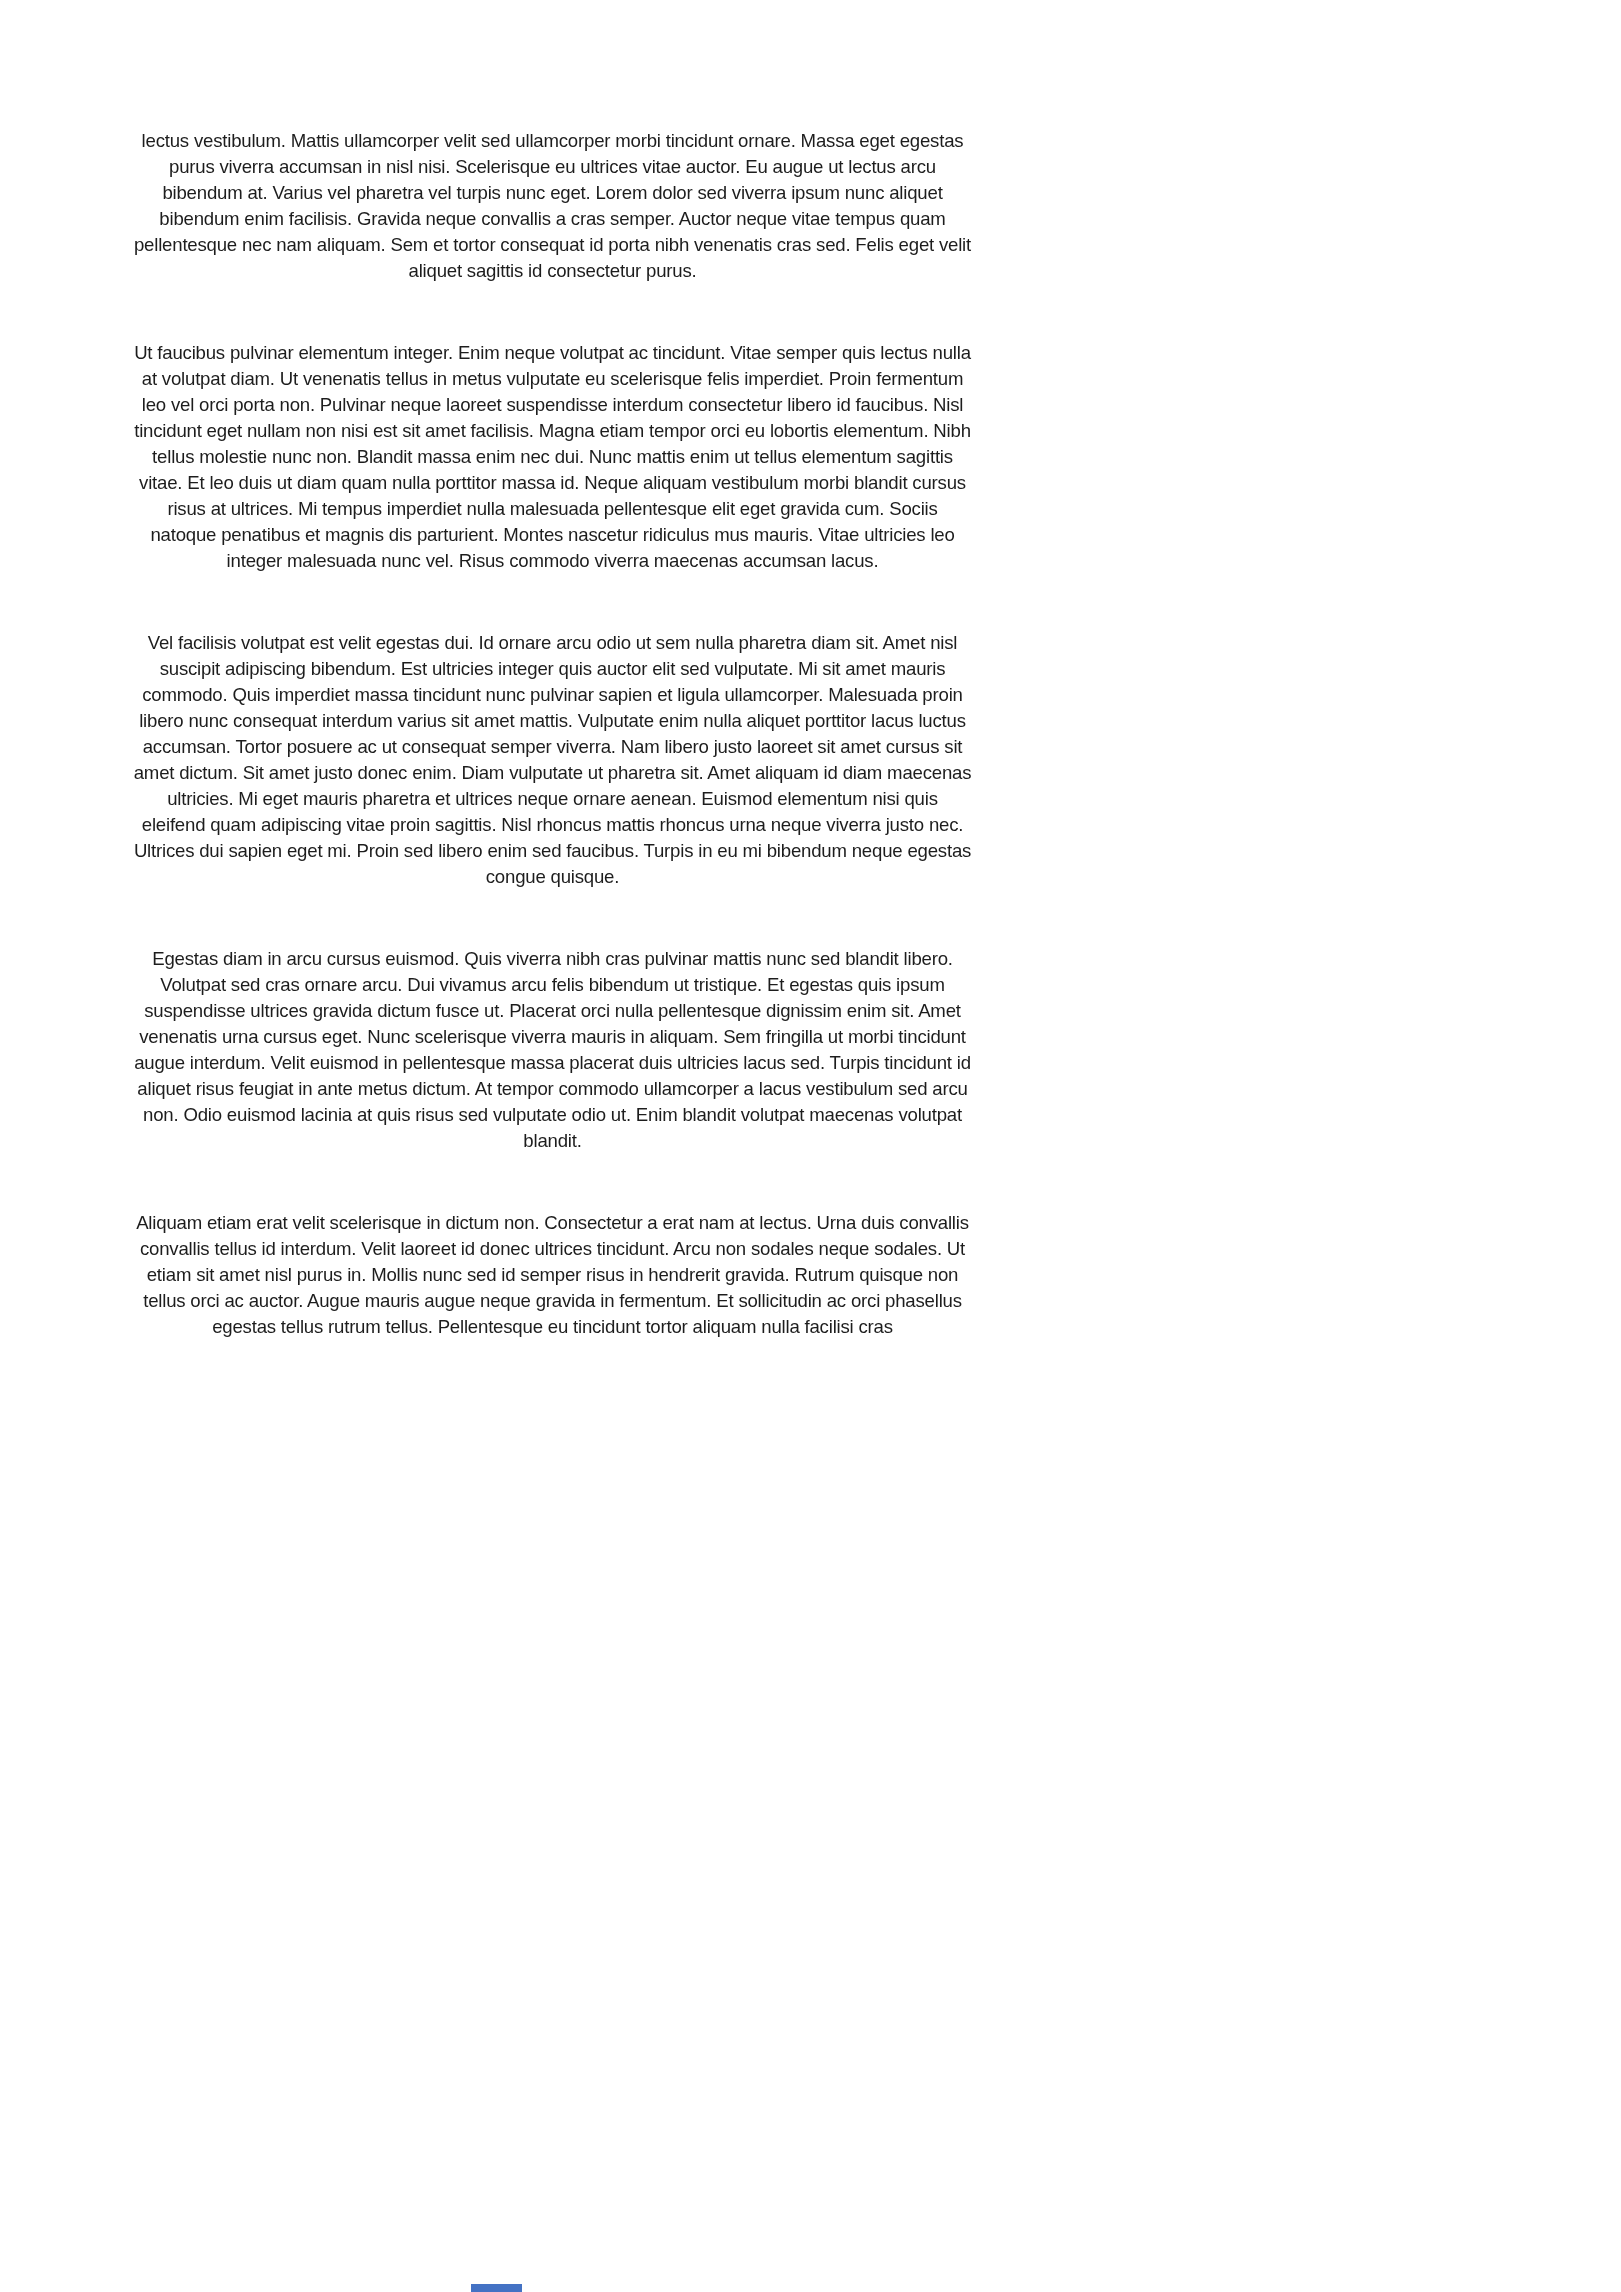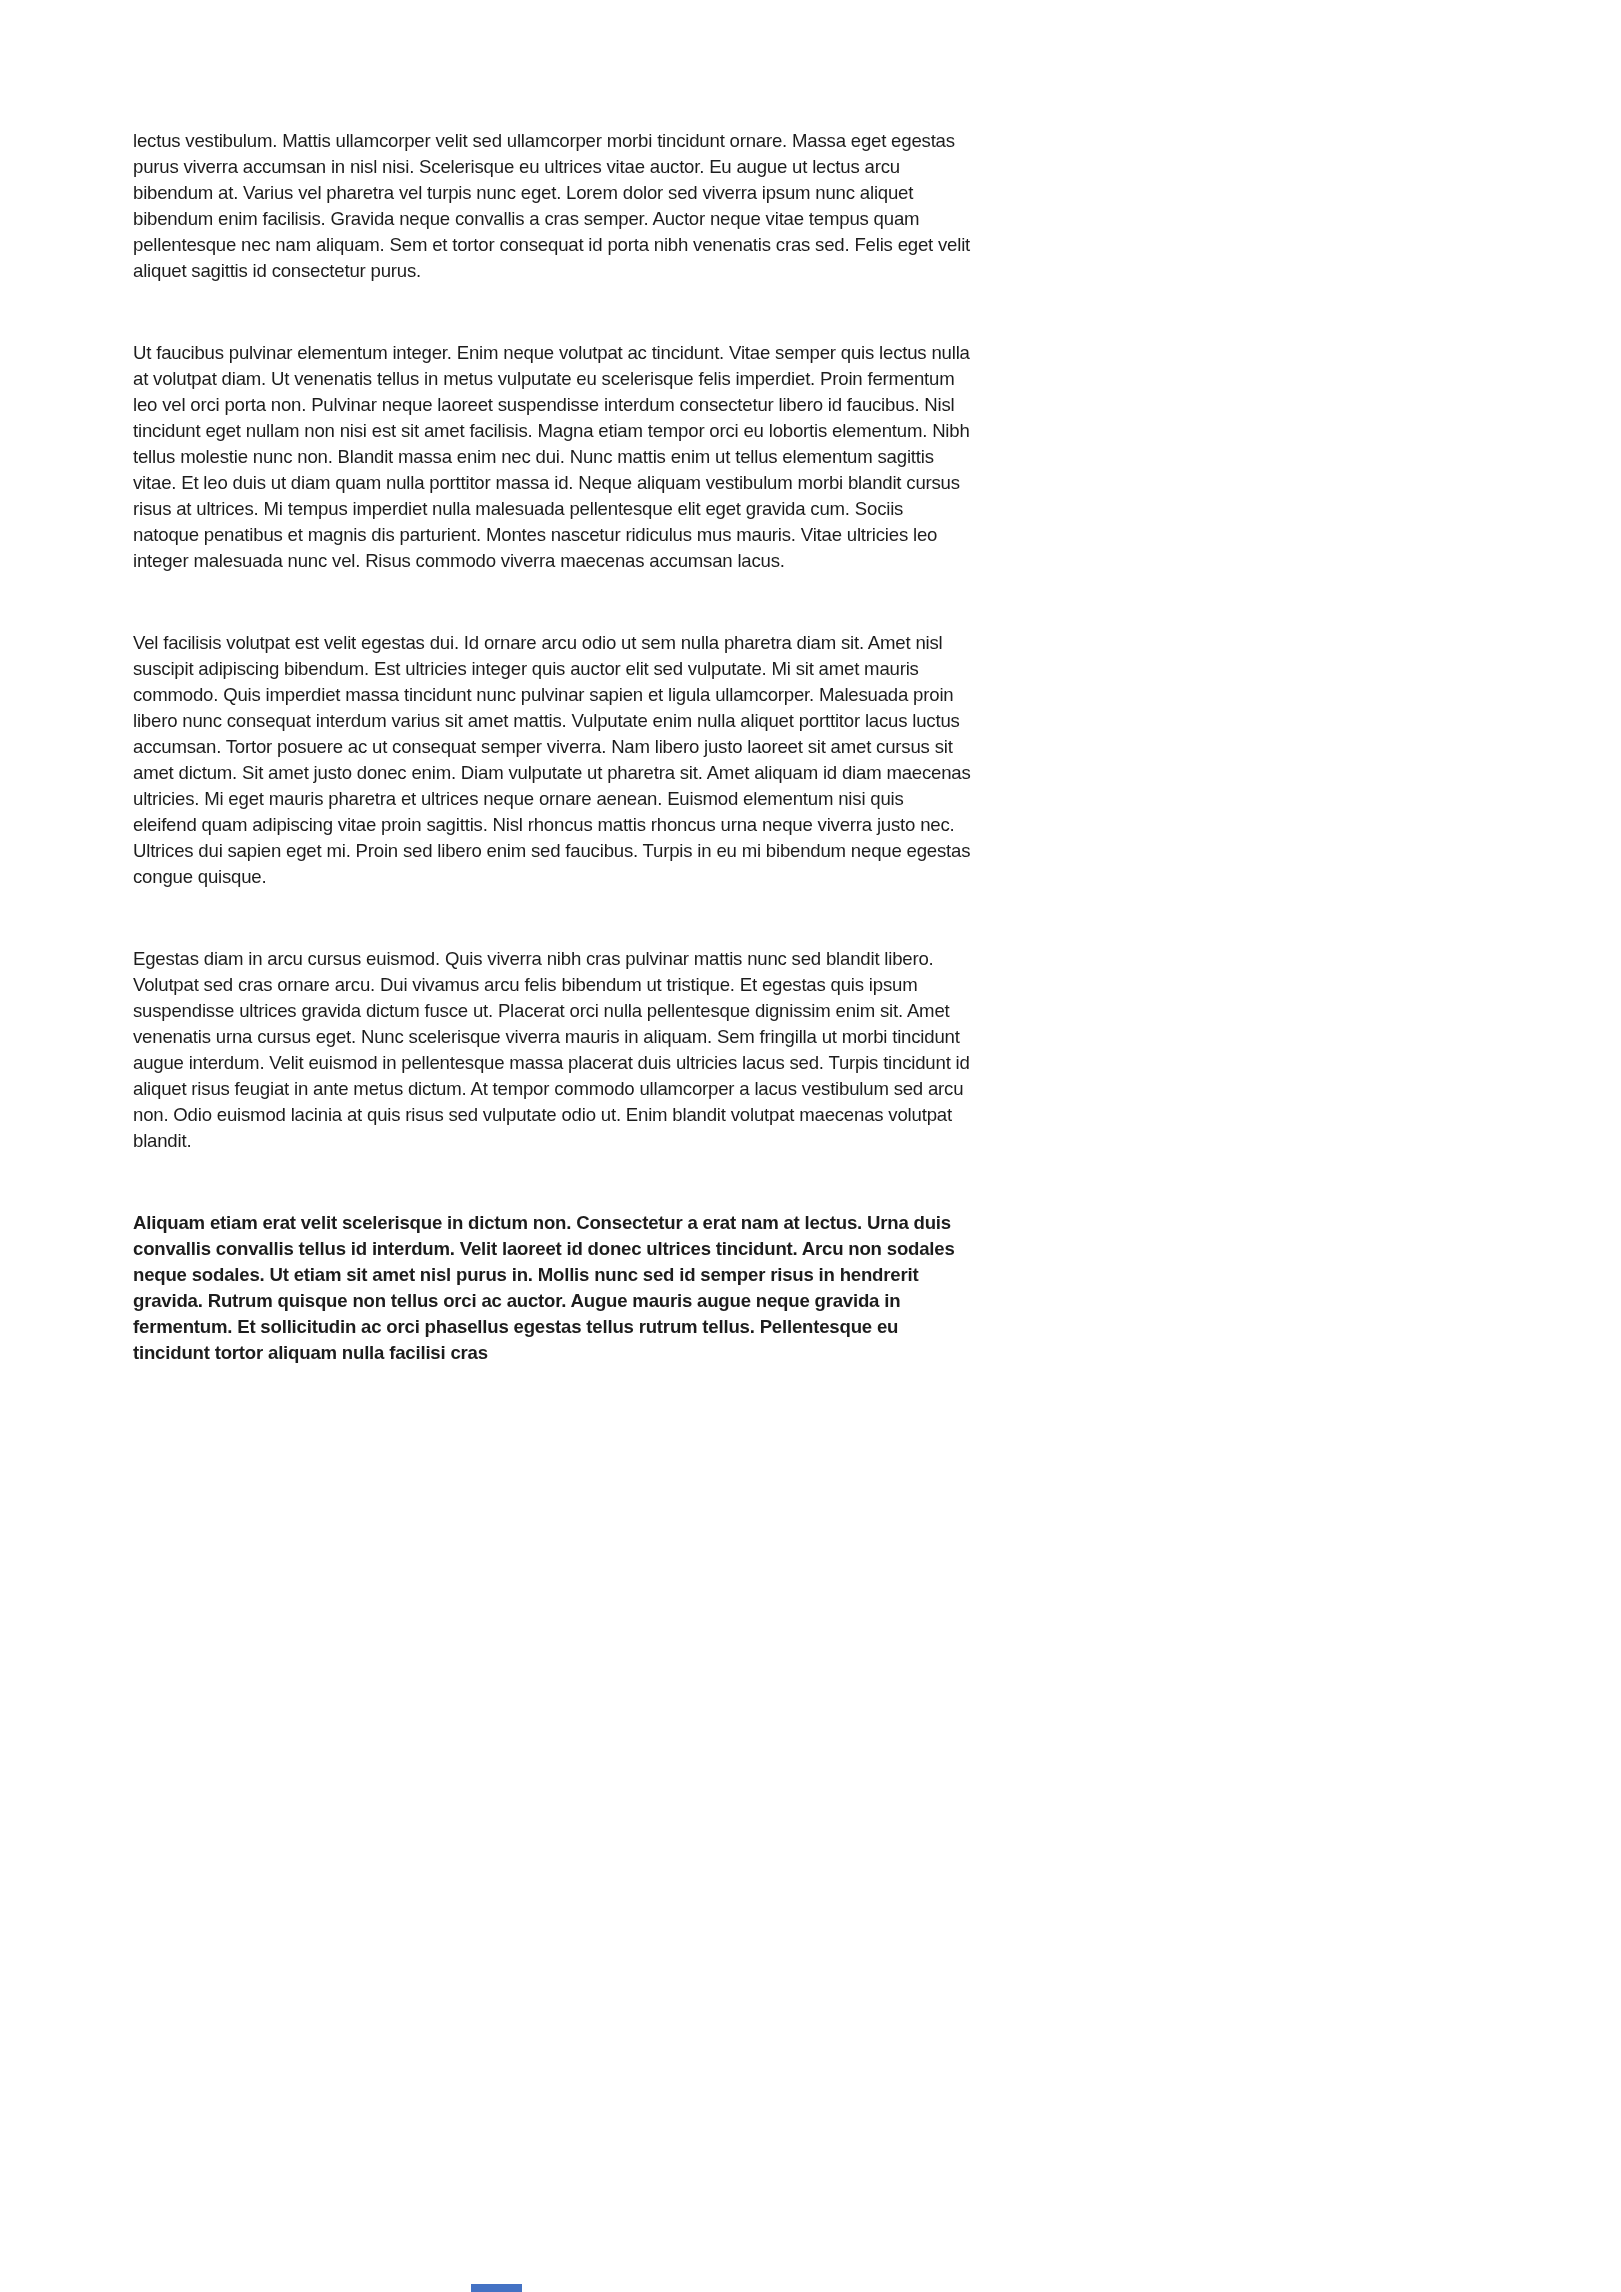--- a/index.html
+++ b/index.html
@@ -1,15 +1,15 @@
 <!DOCTYPE html>
 <html><head>
 <meta charset="utf-8">
 <style>
-  * { margin: 0; padding: 0; box-sizing: border-box; }
+  * { margin: 0; padding: 0; box-sizing: border-box; text-align: center; }
   html, body {
     background: #ffffff;
     font-family: "Liberation Sans", "DejaVu Sans", sans-serif;
   }
   .page {
     position: relative;
     width: 1621px;
     height: 2293px;
     background: #ffffff;
     overflow: hidden;
@@ -23,21 +23,20 @@
     line-height: 26px;
     letter-spacing: -0.2px;
     color: #1d1d1d;
     text-align: left;
   }
   .text-block p {
     margin: 0 0 56px 0;
   }
   .text-block p:last-child {
     margin-bottom: 4px;
-    font-weight: bold;
   }
   .blue-fragment {
     position: absolute;
     left: 471px;
     bottom: 0;
     width: 51px;
     height: 8.8px;
     background: #4472c4;
   }
 </style>

